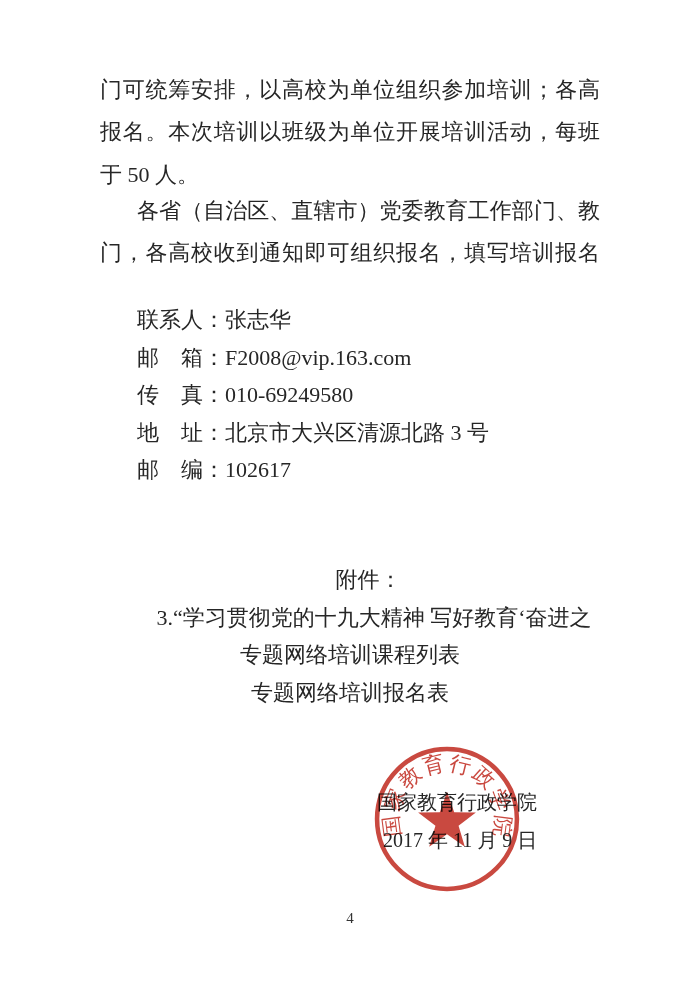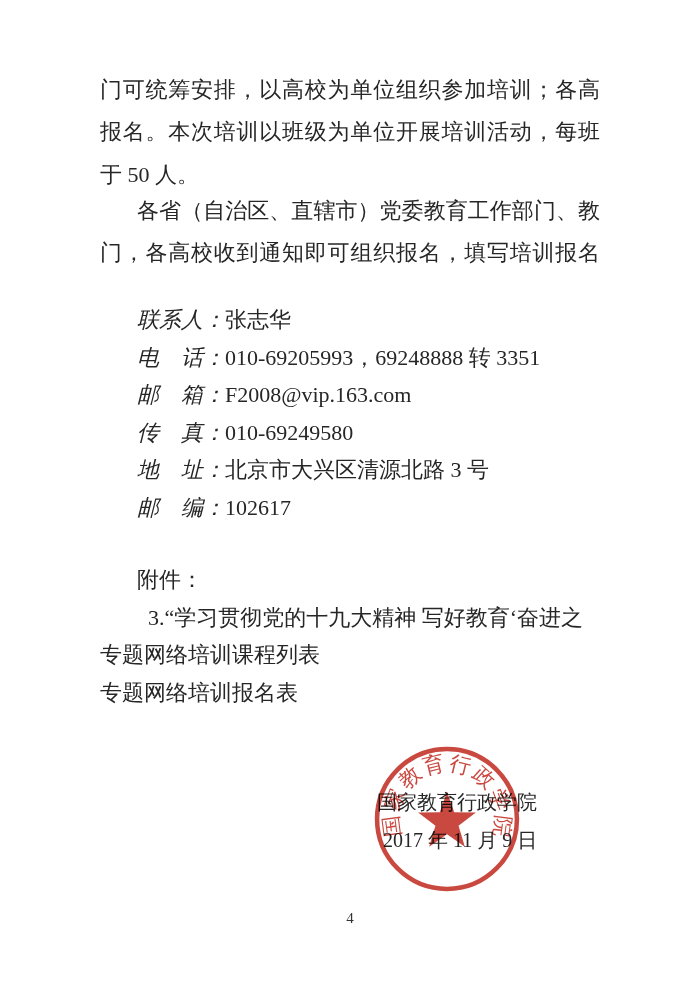--- a/index.html
+++ b/index.html
@@ -13,22 +13,22 @@
     overflow:hidden;
   }
   .textcol { position:absolute; left:100px; width:500px; font-size:22px; }
   .pline { height:42.4px; line-height:42.4px; overflow:hidden; }
   .just { text-align:justify; text-align-last:justify; }
   .indent2 { text-indent:37px; }
   .para1 { top:69px; }
   .para2 { top:190px; }
   .contacts { top:301px; }
   .crow { height:37.6px; line-height:37.6px; padding-left:37px; overflow:hidden; }
-  .crow .clabel { display:inline;font-style:italic; }
-  .attachments { top:561px; }
+  .crow .clabel { display:inline; }
+  .attachments { top:561px;text-align:center; }
   .aline { height:37.6px; line-height:37.6px; overflow:hidden; }
   .a-head { padding-left:37px; }
   .a-first { padding-left:48px; }
   .signature-org {
     position:absolute; left:377px; top:790px;
     font-size:20px; line-height:24px; white-space:nowrap;
   }
   .signature-date {
     position:absolute; left:383px; top:828px;
     font-size:20px; line-height:24px; white-space:nowrap;
@@ -58,23 +58,20 @@
   <div class="textcol para2">
     <div class="pline just indent2">各省（自治区、直辖市）党委教育工作部门、教育行政部</div>
     <div class="pline just">门，各高校收到通知即可组织报名，填写培训报名表（附件 2），</div>
   </div>
 
   <div class="textcol contacts">
     <div class="crow">
       <span class="clabel">联系人：</span><span>张志华</span>
     </div>
     <div class="crow">
-      <span class="clabel">电　话：</span><span>010-69205993，69248888 转 3351</span>
-    </div>
-    <div class="crow">
       <span class="clabel">邮　箱：</span><span>F2008@vip.163.com</span>
     </div>
     <div class="crow">
       <span class="clabel">传　真：</span><span>010-69249580</span>
     </div>
     <div class="crow">
       <span class="clabel">地　址：</span><span>北京市大兴区清源北路 3 号</span>
     </div>
     <div class="crow">
       <span class="clabel">邮　编：</span><span>102617</span>

